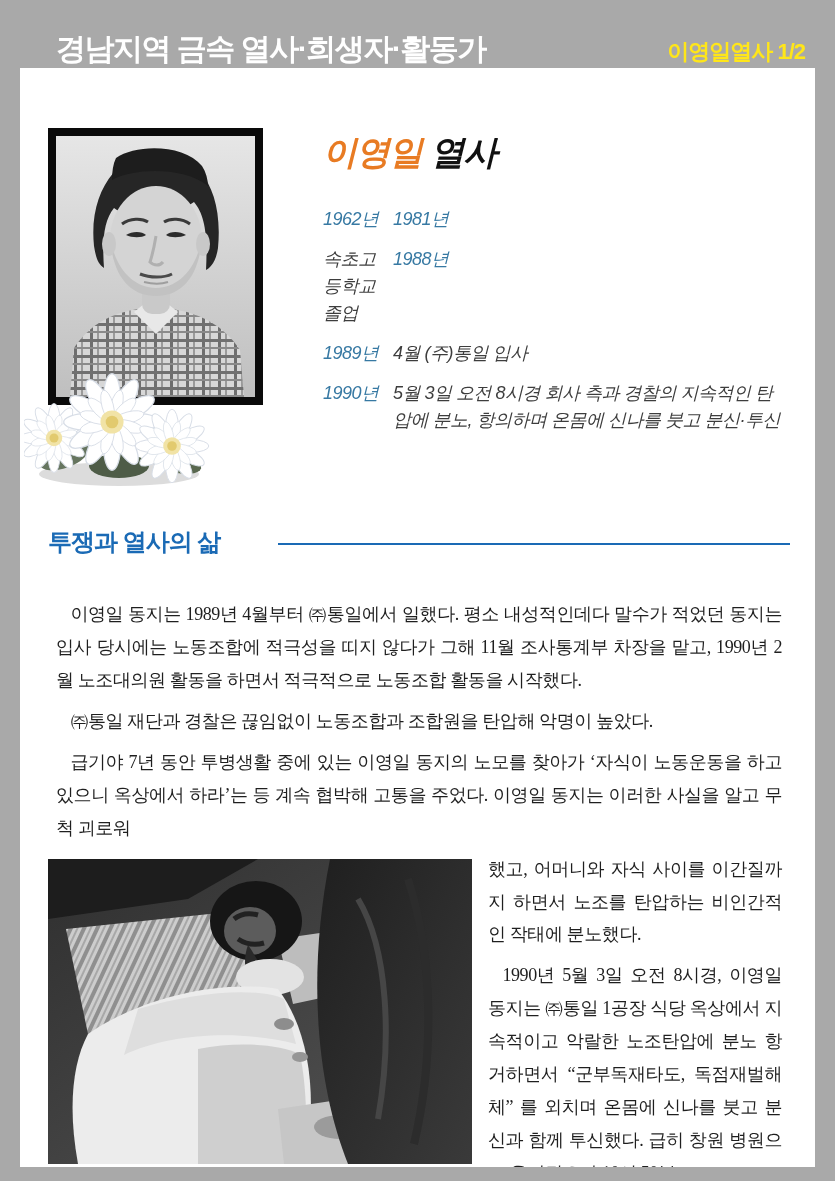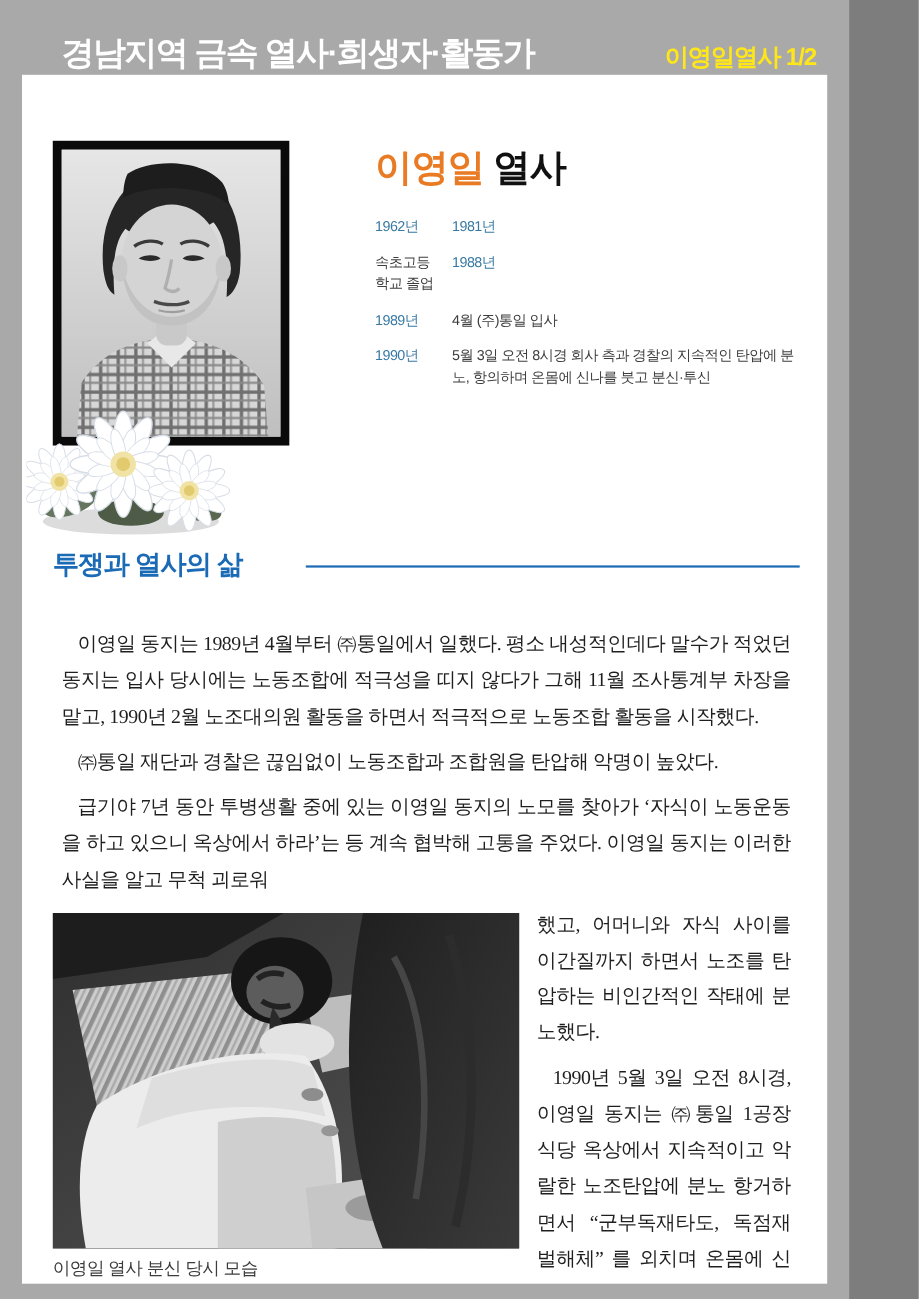--- a/index.html
+++ b/index.html
@@ -1,42 +1,42 @@
 <!DOCTYPE html>
 <html lang="ko" style="--border-gray: #a9a9a9; --header-title: #ffffff; --header-page-label: #ffe619; --name-accent: #e87b23; --subtitle-teal: #2e7d5e; --year-blue: #3779a3; --section-blue: #1a6ab5; --body-text: #1f1f1f; --caption-gray: #3c3c3c;"><head>
 <meta charset="utf-8">
 <style>
   :root{
     --border-gray:#a9a9a9; --header-title:#ffffff; --header-page-label:#ffe619;
     --name-accent:#e87b23; --subtitle-teal:#2e7d5e; --year-blue:#3779a3;
     --section-blue:#1a6ab5; --body-text:#1f1f1f; --caption-gray:#3c3c3c;
   }
   html,body{margin:0;padding:0;background:#7d7d7d;}
-  .page{position:relative;width:772px;height:1181px;background:var(--border-gray,#a9a9a9);
+  .page{position:relative;width:835px;height:1181px;background:var(--border-gray,#a9a9a9);
         overflow:hidden;font-family:"Liberation Sans","DejaVu Sans",sans-serif;}
   
   .hdr{position:absolute;top:18px;left:56px;right:30px;height:46px;
        display:flex;justify-content:space-between;align-items:flex-end;}
   .hdr-title{color:var(--header-title,#fff);font-size:30px;font-weight:800;letter-spacing:-1.5px;line-height:1;}
   .hdr-page{color:var(--header-page-label,#ffe619);font-size:22px;font-weight:800;letter-spacing:-1px;line-height:1.1;}
   
   .sheet{position:absolute;left:20px;right:20px;top:68px;bottom:14px;background:#ffffff;
          padding:60px 25px 0 28px;box-sizing:border-box;overflow:hidden;}
   
-  .profile{display:flex;gap:48px;}
+  .profile{display:flex;gap:30px;font-style:italic;}
   .portrait-area{position:relative;width:245px;flex:0 0 245px;}
   .frame{width:199px;height:261px;border:8px solid #0a0a0a;background:#d9d9d9;line-height:0;}
   .frame svg{display:block;}
   .flowers{position:absolute;left:-24px;top:238px;width:196px;height:122px;line-height:0;pointer-events:none;}
   .info{flex:1 1 auto;padding-top:2px;}
   .name-line{margin:0;font-size:34px;font-weight:800;letter-spacing:-1px;color:#111;}
   .name-line .nm{color:var(--name-accent,#e87b23);}
   .age-note{margin-top:24px;font-size:17.5px;letter-spacing:-0.5px;color:var(--subtitle-teal,#2e7d5e);}
-  .timeline{margin-top:20px;display:grid;grid-template-columns:56px 1fr;column-gap:14px;row-gap:13px;
-            font-size:13px;letter-spacing:-0.5px;line-height:1.5;color:#3d3d3d;}
+  .timeline{margin-top:30px;display:grid;grid-template-columns:56px 1fr;column-gap:14px;row-gap:13px;
+            font-size:18px;letter-spacing:-0.5px;line-height:1.5;color:#3d3d3d;}
   .tl-year{color:var(--year-blue,#3779a3);}
   
   .section-head{margin-top:92px;display:flex;align-items:center;gap:44px;}
   .section-head h2{margin:0;font-size:24px;font-weight:800;letter-spacing:-1px;color:var(--section-blue,#1a6ab5);white-space:nowrap;}
   .section-rule{flex:1 1 auto;height:2px;background:var(--section-blue,#1a6ab5);margin-left:14px;margin-top:4px;}
   
   .article{margin-top:40px;font-family:"Liberation Serif","DejaVu Serif",serif;
            font-size:18px;letter-spacing:-0.4px;line-height:1.83;color:var(--body-text,#1f1f1f);
            text-align:justify;}
   .article p{margin:8px;}

